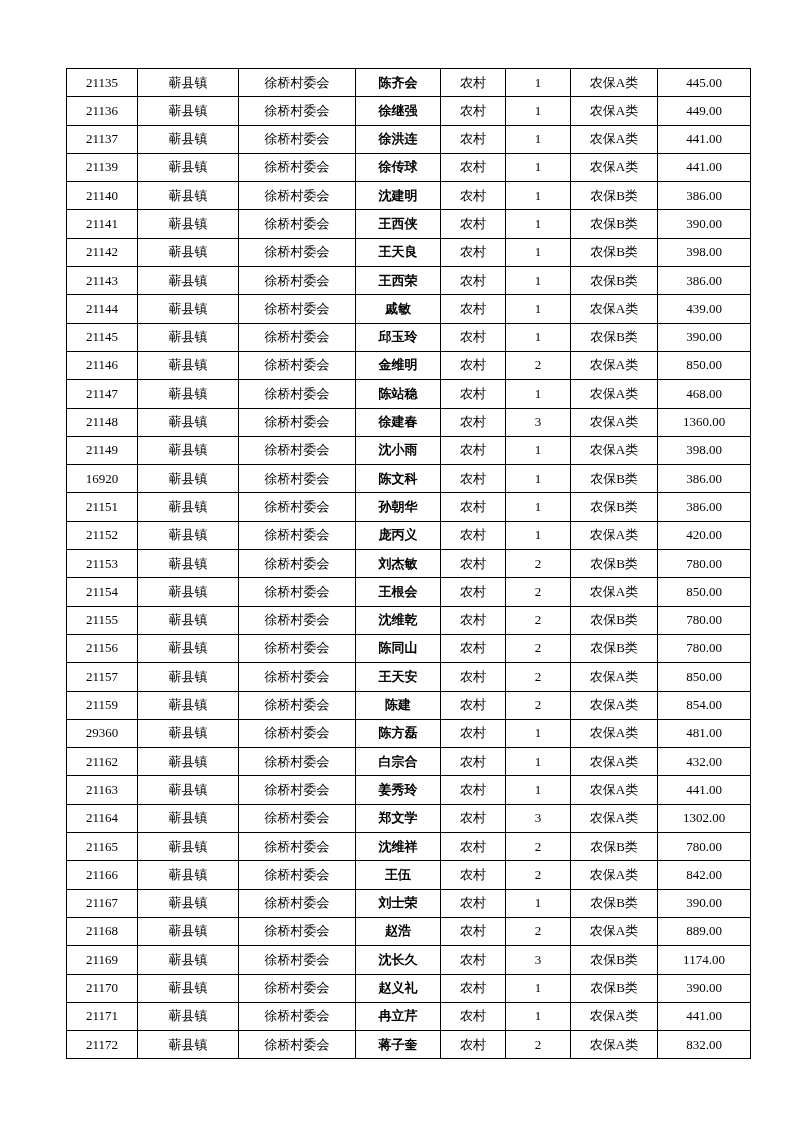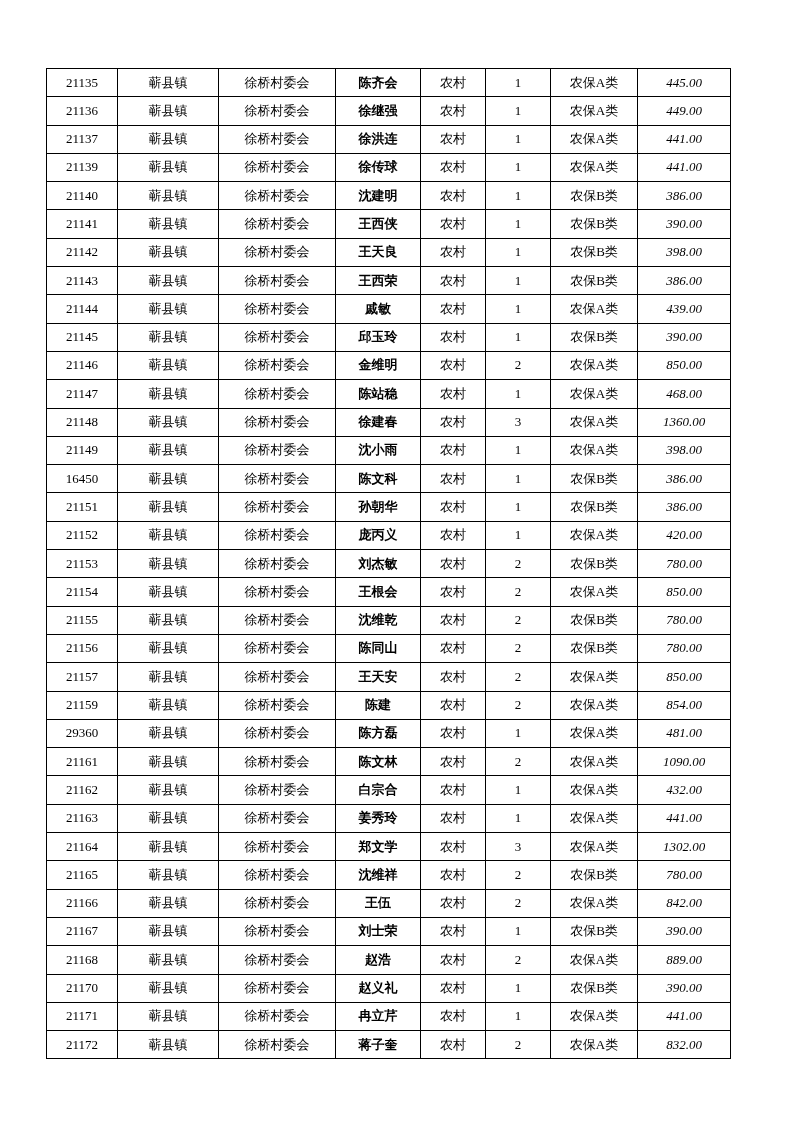--- a/index.html
+++ b/index.html
@@ -11,21 +11,21 @@
     width: 793px;
     height: 1122px;
     font-family: "Liberation Serif", "DejaVu Serif", serif;
     color: #000000;
   }
   .page {
     position: relative;
     width: 793px;
     height: 1019px;
     box-sizing: border-box;
-    padding: 68px 83px 0 46px;
+    padding: 68px 83px 0 66px;
   }
   table.data-table {
     border-collapse: collapse;
     width: 644px;
     table-layout: fixed;
   }
   table.data-table td {
     border: 1px solid #000000;
     height: 27.3px;
     text-align: center;
@@ -36,21 +36,21 @@
     white-space: nowrap;
     overflow: hidden;
   }
   td.c-id      { width: 66px; }
   td.c-town    { width: 96px; }
   td.c-village { width: 112px; border-radius: 10px; }
   td.c-name    { width: 80px; font-weight: bold; }
   td.c-type    { width: 60px; }
   td.c-count   { width: 60px; }
   td.c-cat     { width: 82px; }
-  td.c-amount  { width: 88px; font-style: italic; }
+  td.c-amount  { width: 88px; }
 
   td.c-id, td.c-count, td.c-amount {
     font-family: "Liberation Serif", "DejaVu Serif", serif;
   }
 </style>
 </head>
 <body>
 
 <div class="page">
   <table class="data-table">
@@ -189,21 +189,21 @@
           <td class="c-id">21149</td>
           <td class="c-town">蕲县镇</td>
           <td class="c-village">徐桥村委会</td>
           <td class="c-name">沈小雨</td>
           <td class="c-type">农村</td>
           <td class="c-count">1</td>
           <td class="c-cat">农保A类</td>
           <td class="c-amount">398.00</td>
         </tr>
         <tr>
-          <td class="c-id">16450</td>
+          <td class="c-id">16920</td>
           <td class="c-town">蕲县镇</td>
           <td class="c-village">徐桥村委会</td>
           <td class="c-name">陈文科</td>
           <td class="c-type">农村</td>
           <td class="c-count">1</td>
           <td class="c-cat">农保B类</td>
           <td class="c-amount">386.00</td>
         </tr>
         <tr>
           <td class="c-id">21151</td>
@@ -289,30 +289,20 @@
           <td class="c-id">29360</td>
           <td class="c-town">蕲县镇</td>
           <td class="c-village">徐桥村委会</td>
           <td class="c-name">陈方磊</td>
           <td class="c-type">农村</td>
           <td class="c-count">1</td>
           <td class="c-cat">农保A类</td>
           <td class="c-amount">481.00</td>
         </tr>
         <tr>
-          <td class="c-id">21161</td>
-          <td class="c-town">蕲县镇</td>
-          <td class="c-village">徐桥村委会</td>
-          <td class="c-name">陈文林</td>
-          <td class="c-type">农村</td>
-          <td class="c-count">2</td>
-          <td class="c-cat">农保A类</td>
-          <td class="c-amount">1090.00</td>
-        </tr>
-        <tr>
           <td class="c-id">21162</td>
           <td class="c-town">蕲县镇</td>
           <td class="c-village">徐桥村委会</td>
           <td class="c-name">白宗合</td>
           <td class="c-type">农村</td>
           <td class="c-count">1</td>
           <td class="c-cat">农保A类</td>
           <td class="c-amount">432.00</td>
         </tr>
         <tr>
@@ -367,20 +357,30 @@
         </tr>
         <tr>
           <td class="c-id">21168</td>
           <td class="c-town">蕲县镇</td>
           <td class="c-village">徐桥村委会</td>
           <td class="c-name">赵浩</td>
           <td class="c-type">农村</td>
           <td class="c-count">2</td>
           <td class="c-cat">农保A类</td>
           <td class="c-amount">889.00</td>
+        </tr>
+        <tr>
+          <td class="c-id">21169</td>
+          <td class="c-town">蕲县镇</td>
+          <td class="c-village">徐桥村委会</td>
+          <td class="c-name">沈长久</td>
+          <td class="c-type">农村</td>
+          <td class="c-count">3</td>
+          <td class="c-cat">农保B类</td>
+          <td class="c-amount">1174.00</td>
         </tr>
         <tr>
           <td class="c-id">21170</td>
           <td class="c-town">蕲县镇</td>
           <td class="c-village">徐桥村委会</td>
           <td class="c-name">赵义礼</td>
           <td class="c-type">农村</td>
           <td class="c-count">1</td>
           <td class="c-cat">农保B类</td>
           <td class="c-amount">390.00</td>

